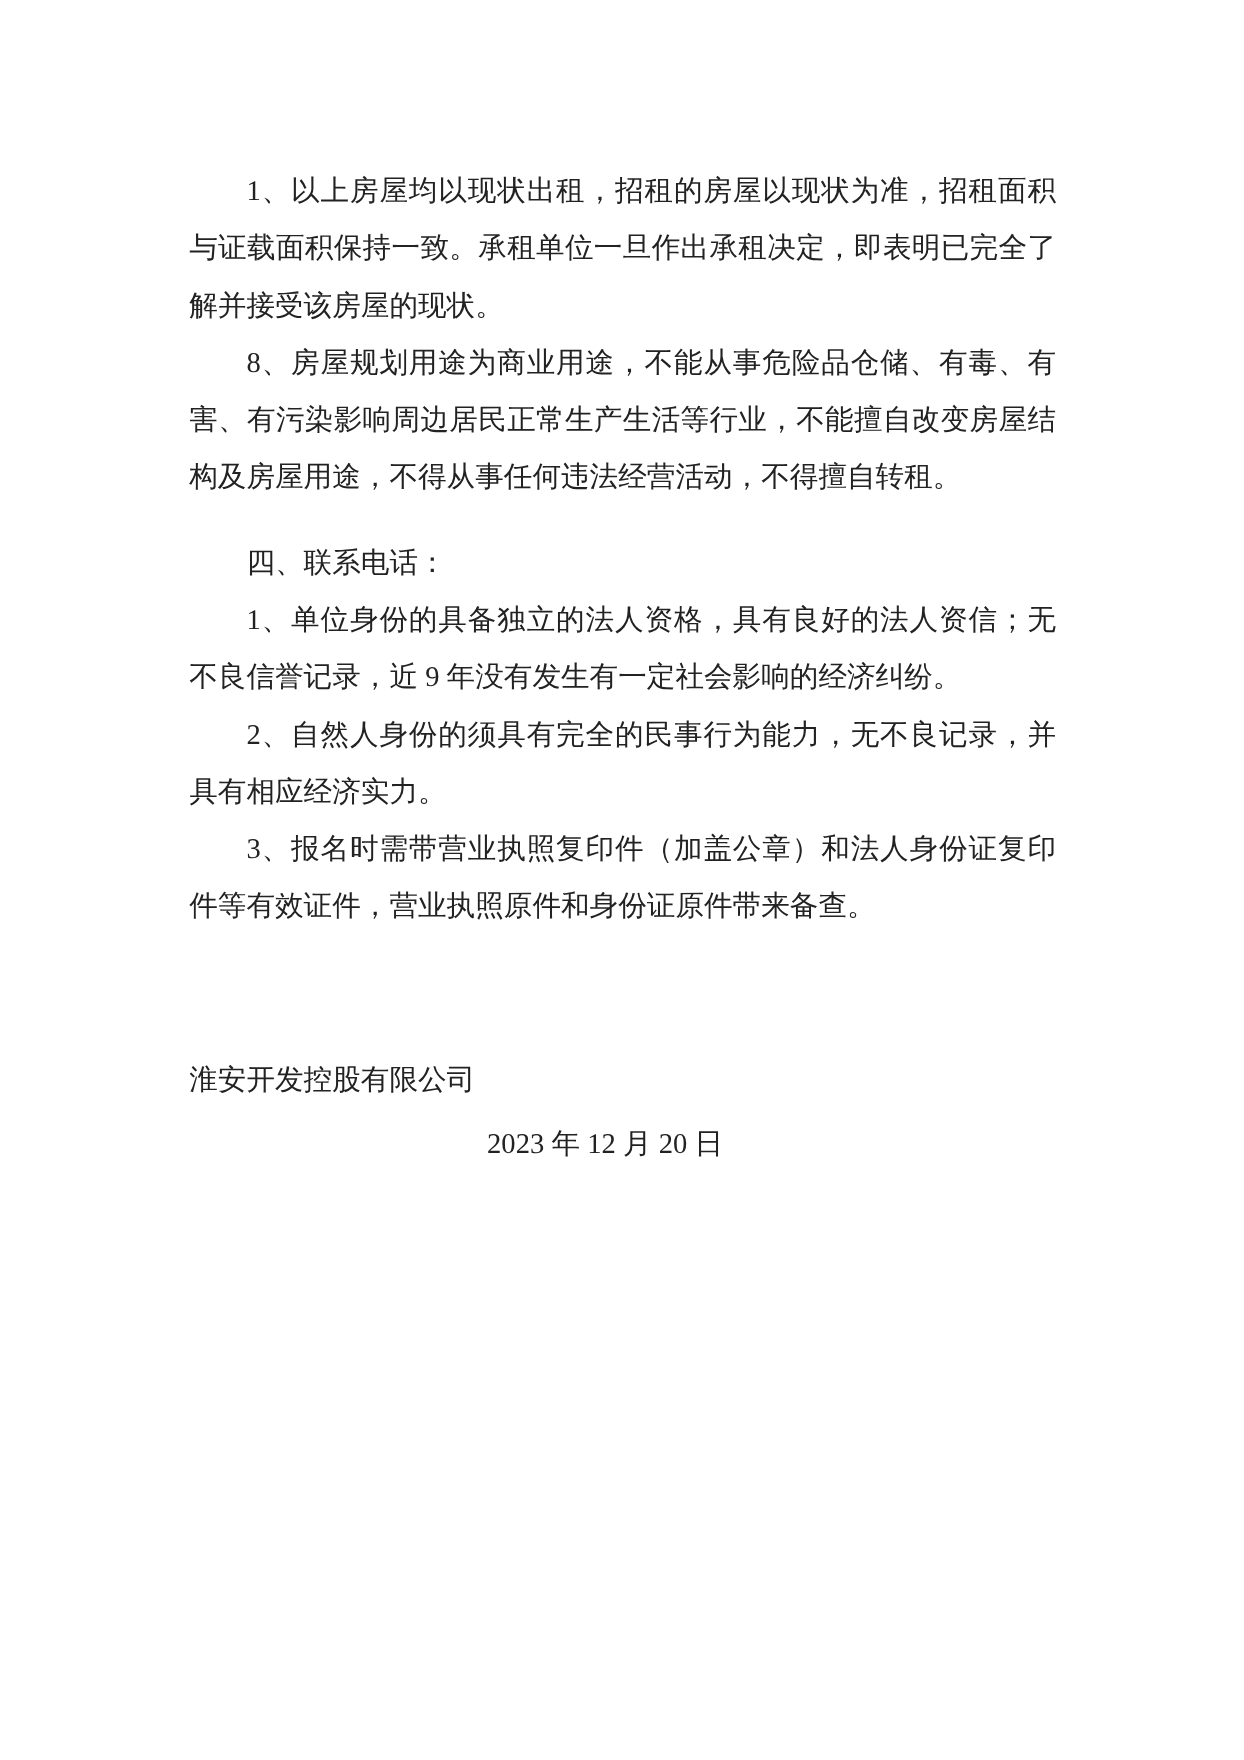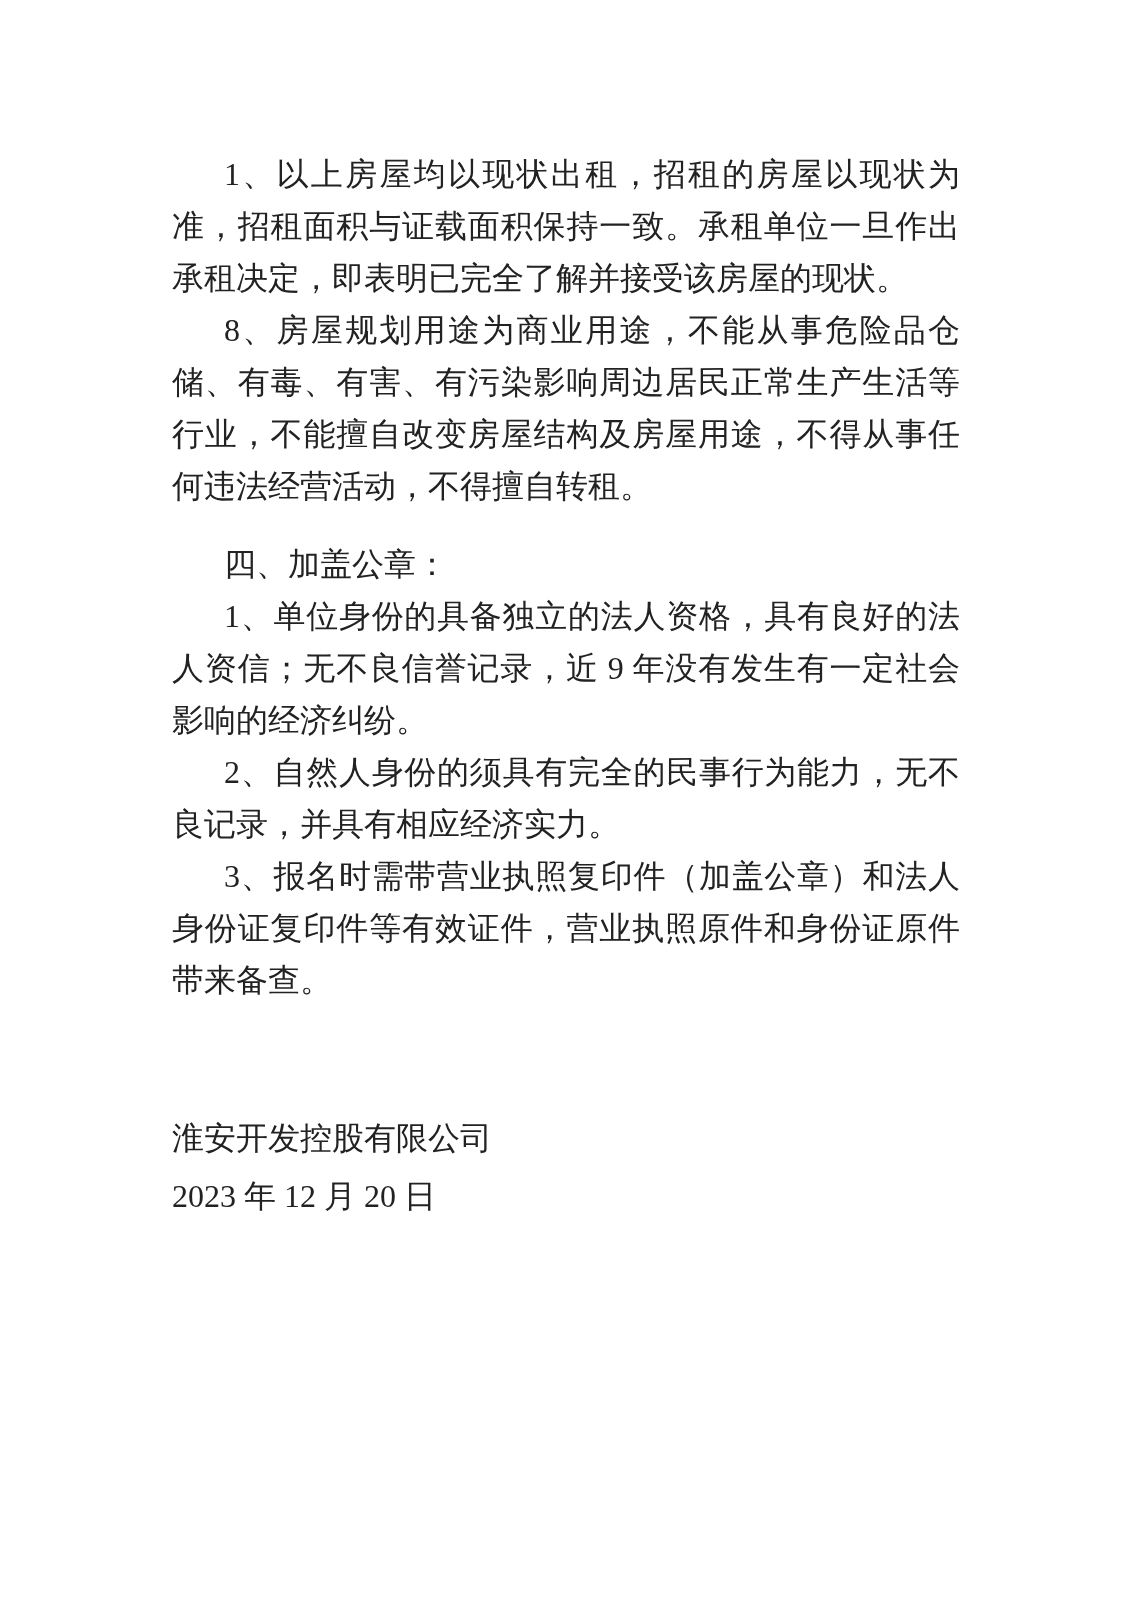--- a/index.html
+++ b/index.html
@@ -14,21 +14,21 @@
     background: #ffffff;
     overflow: hidden;
     font-family: "Liberation Serif", "DejaVu Serif", serif;
     color: #222222;
   }
   .doc-body {
     position: absolute;
     left: 172px;
     top: 148px;
     width: 788px;
-    font-size: 32px;
+    font-size: 26px;
     line-height: 52px;
     text-align: justify;
     word-break: normal;
   }
   .para {
     margin: 0;
     text-indent: 52px; 
   }
   .section-heading {
     margin: 26px 0 0 0;
@@ -45,37 +45,37 @@
     margin-left: 24px;
   }
   .signature-company {
     margin: 106px 0 0 0;
     text-align: left;
     padding-right: 12px;
     text-indent: 0;
   }
   .signature-date {
     margin: 6px 0 0 0;
-    text-align: left;
+    text-align: center;
     padding-right: 32px;
     text-indent: 0;
   }
 </style>
 </head>
 <body>
 
 <div class="page">
   <div class="doc-body">
 
     <p class="para">1、以上房屋均以现状出租，招租的房屋以现状为准，招租面积与证载面积保持一致。承租单位一旦作出承租决定，即表明已完全了解并接受该房屋的现状。</p>
 
     <p class="para">8、房屋规划用途为商业用途，不能从事危险品仓储、有毒、有害、有污染影响周边居民正常生产生活等行业，不能擅自改变房屋结构及房屋用途，不得从事任何违法经营活动，不得擅自转租。</p>
 
 
-    <p class="section-heading">四、加盖公章：</p>
+    <p class="section-heading">四、联系电话：</p>
 
     <p class="para">1、单位身份的具备独立的法人资格，具有良好的法人资信；无不良信誉记录，近 9 年没有发生有一定社会影响的经济纠纷。</p>
 
     <p class="para">2、自然人身份的须具有完全的民事行为能力，无不良记录，并具有相应经济实力。</p>
 
     <p class="para">3、报名时需带营业执照复印件（加盖公章）和法人身份证复印件等有效证件，营业执照原件和身份证原件带来备查。</p>
 
 
     <p class="signature-company">淮安开发控股有限公司</p>
 

